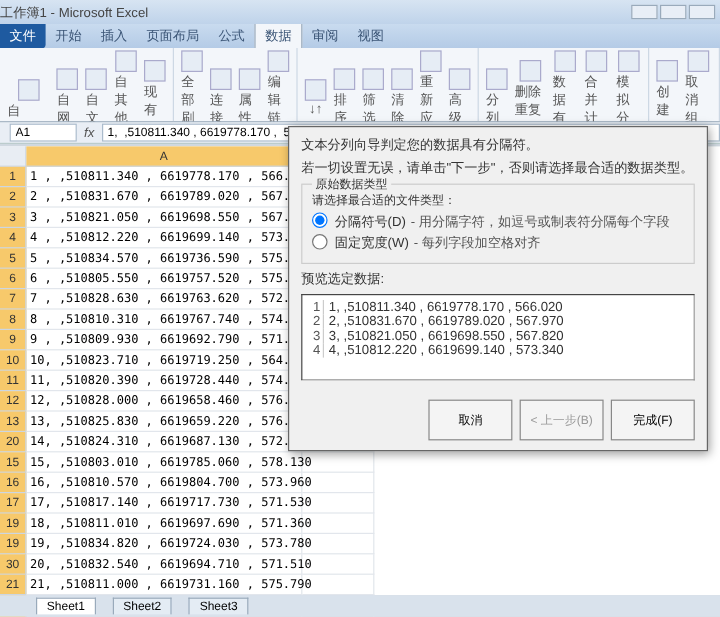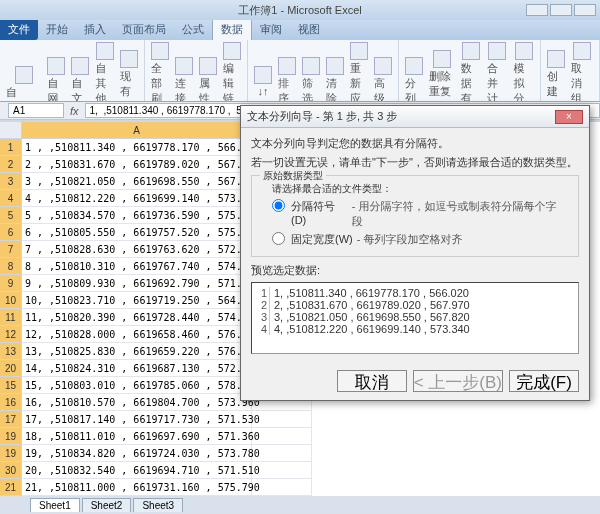--- a/index.html
+++ b/index.html
@@ -1,17 +1,17 @@
 <!DOCTYPE html>
 <html><head>
 <meta charset="utf-8">
 <style>
 *{margin:0;padding:0;box-sizing:border-box;font-family:"Microsoft YaHei",SimSun,sans-serif;font-size:11px}
 body{background:#cfd8e0;width:600px;height:514px;overflow:hidden;position:relative}
-.titlebar{background:linear-gradient(#d7e4f2,#bfd3ea);height:20px;display:flex;align-items:center;justify-content:center;color:#444;font-size:11px;position:relative}
+.titlebar{background:linear-gradient(#d7e4f2,#bfd3ea);height:20px;display:flex;align-items:center;color:#444;font-size:11px;position:relative}
 .titlebar .wincontrols{position:absolute;right:4px;display:flex;gap:2px}
 .titlebar .wincontrols span{width:22px;height:12px;background:#e8eef6;border:1px solid #9ab;display:inline-block}
 .tabs{display:flex;background:linear-gradient(#c9dbef,#b4cbe6);height:20px;align-items:flex-end}
 .tab{padding:3px 8px;color:#3b5576;cursor:pointer}
 .tab.file{background:#1e5aa0;color:#fff;border-radius:0 0 3px 0}
 .tab.active{background:#f3f6fa;border:1px solid #9ab;border-bottom:none;color:#3b5576}
 .ribbon{background:#f3f6fa;height:62px;border-bottom:1px solid #9ab;display:flex;overflow:hidden}
 .rgroup{border-right:1px solid #cdd8e4;padding:2px 6px;display:flex;flex-direction:column;justify-content:space-between}
 .rgroup .icons{display:flex;gap:6px;flex:1;align-items:center}
 .rgroup .icons .ic{display:flex;flex-direction:column;align-items:center;gap:1px;font-size:9px;color:#555}
@@ -27,38 +27,38 @@
 .rowhdrs div.sel{background:#f7c96b}
 .colarea{flex:1}
 .colhdrs{display:flex;height:17px}
 .colhdrs div{border-bottom:1px solid #ccd6e2;border-right:1px solid #ccd6e2;background:#e8edf3;font-size:10px;display:flex;align-items:center;justify-content:center;color:#333}
 .colhdrs .cA{width:230px;background:#f7c96b}
 .colhdrs .cB{width:60px}
 .cells{}
 .cells .row{display:flex;height:17px}
 .cells .row .cA{width:230px;border-bottom:1px solid #e2e6ec;border-right:1px solid #e2e6ec;font-size:10px;padding:0 3px;display:flex;align-items:center;font-family:Consolas,monospace;white-space:nowrap}
 .cells .row .cB{width:60px;border-bottom:1px solid #e2e6ec;border-right:1px solid #e2e6ec}
-.sheettabs{position:absolute;bottom:0;left:0;right:0;height:18px;background:#d9e2ec;display:flex;align-items:center;padding-left:30px;gap:2px}
+.sheettabs{position:absolute;bottom:0;left:0;right:0;height:18px;background:#d9e2ec;display:flex;align-items:center;padding-left:30px;gap:14px}
 .sheettabs .st{background:#fff;border:1px solid #9ab;border-bottom:none;padding:1px 8px;font-size:10px}
 .sheettabs .st.inactive{background:#e4ecf4}
 
 .dialog{position:absolute;left:240px;top:105px;width:350px;background:#f0f0f0;border:1px solid #666;box-shadow:2px 2px 8px rgba(0,0,0,.4)}
 .dialog .dtitle{background:linear-gradient(#fdfdfe,#e4e9ef);height:22px;display:flex;align-items:center;justify-content:space-between;padding:0 6px;font-size:11px;color:#333;border-bottom:1px solid #bbb}
 .dialog .dtitle .dclose{width:28px;height:14px;background:#e07a7a;border:1px solid #a44;display:flex;align-items:center;justify-content:center;color:#fff;font-size:10px}
 .dialog .dbody{padding:8px 10px;font-size:11px;color:#333}
 .dialog .dbody p{margin-bottom:4px;line-height:1.4}
-.dialog .group{border:1px solid #ccc;padding:6px 20px;margin:4px 0;position:relative}
+.dialog .group{border:1px solid #ccc;padding:6px 8px;margin:4px 0;position:relative}
 .dialog .group .gt{position:absolute;top:-7px;left:8px;background:#f0f0f0;padding:0 3px;font-size:10px}
 .dialog .radio-row{display:flex;align-items:flex-start;gap:4px;margin:3px 0;font-size:10px}
 .dialog .radio-row input{margin-right:2px}
 .dialog .preview{background:#fff;border:1px inset #999;height:72px;padding:4px;font-family:Consolas,monospace;font-size:10px;overflow:hidden;white-space:pre}
 .dialog .preview .pline{display:flex}
 .dialog .preview .pnum{width:14px;border-right:1px solid #ccc;margin-right:4px;text-align:right;padding-right:2px;color:#555}
 .dialog .dbuttons{display:flex;justify-content:flex-end;gap:6px;padding:8px 10px}
-.dialog .dbuttons button{min-width:70px;height:22px;font-size:17px;background:#f4f4f4;border:1px solid #888}
+.dialog .dbuttons button{min-width:70px;height:34px;font-size:10px;background:#f4f4f4;border:1px solid #888}
 .dialog .dbuttons button.hl{outline:3px solid #d03030;outline-offset:-1px}
 .dialog .dbuttons button:disabled{color:#999}
 </style>
 </head>
 <body>
 
 <div class="titlebar">
   <span>工作簿1 - Microsoft Excel</span>
   <div class="wincontrols">
     <span></span>
@@ -325,24 +325,20 @@
   </div>
 </div>
 
 <div class="sheettabs">
   <div class="st">Sheet1</div>
   <div class="st inactive">Sheet2</div>
   <div class="st inactive">Sheet3</div>
 </div>
 
 <div class="dialog">
-  <div class="dtitle">
-    <span>文本分列向导 - 第 1 步, 共 3 步</span>
-    <span class="dclose">×</span>
-  </div>
   <div class="dbody">
     <p>文本分列向导判定您的数据具有分隔符。</p>
     <p>若一切设置无误，请单击"下一步"，否则请选择最合适的数据类型。</p>
     <div class="group">
       <div class="gt">原始数据类型</div>
       <div style="font-size:10px;margin-bottom:2px">请选择最合适的文件类型：</div>
       <div class="radio-row">
         <input type="radio" checked="" style="">
         <span>分隔符号(D)</span>
         <span style="color:#555">- 用分隔字符，如逗号或制表符分隔每个字段</span>

